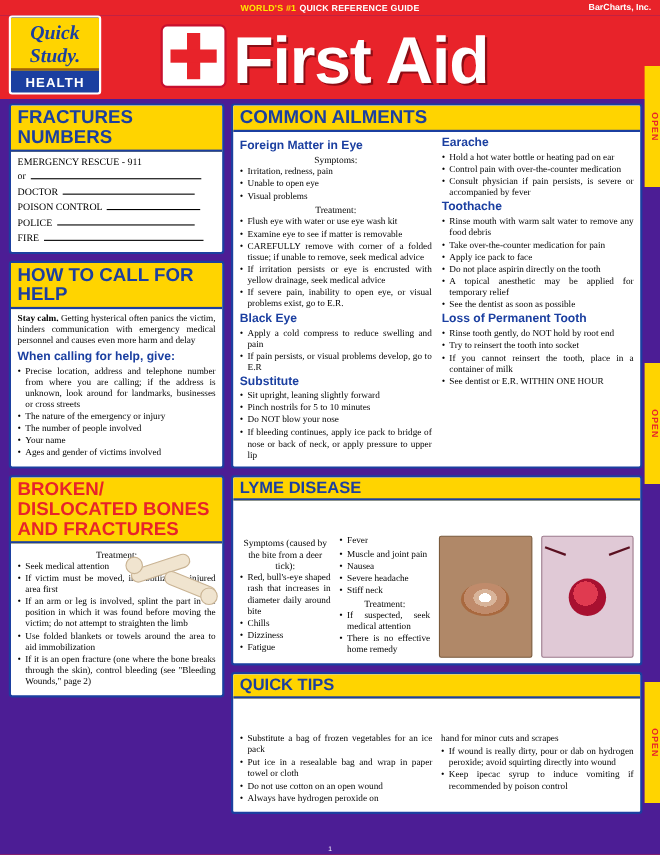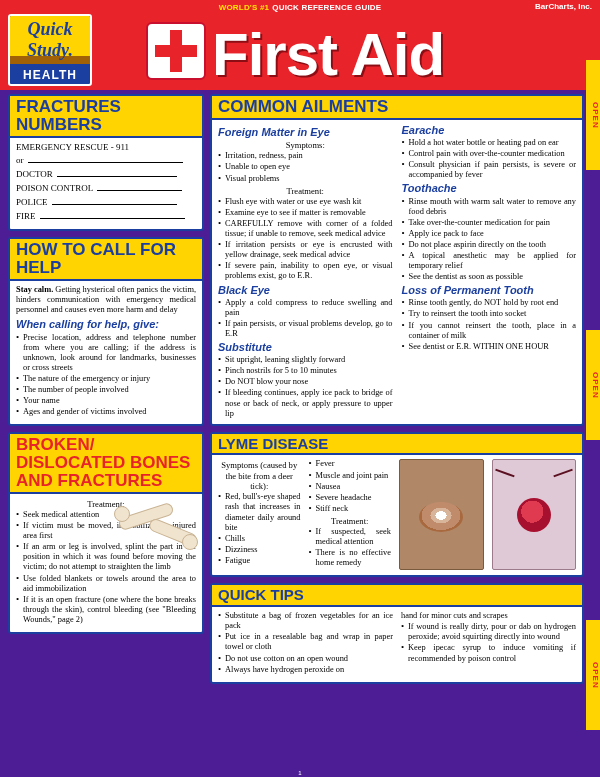--- a/index.html
+++ b/index.html
@@ -62,21 +62,21 @@
     height: 48px;
     background: #ffd400;
     color: #1b3fa0;
     font-family: "Liberation Serif", serif;
     font-style: italic;
     font-weight: bold;
     font-size: 18px;
     line-height: 21px;
     text-align: center;
     padding-top: 3px;
-    border-bottom: 8px solid #a16207;
+    border-bottom: 2px solid #a16207;
   }
   .logo .hl {
     height: 22px;
     color: #fff;
     font-family: "Liberation Sans", sans-serif;
     font-weight: bold;
     font-size: 12px;
     letter-spacing: 1px;
     text-align: center;
     line-height: 22px;
@@ -155,21 +155,20 @@
     font-size: 8.4px;
     line-height: 1.2;
     color: #000;
   }
   .sub {
     color: #1b3fa0;
     font-family: "Liberation Sans", sans-serif;
     font-weight: bold;
     font-size: 11px;
     margin: 2px 0 1px 0;
-    font-style: italic;
   }
   .lbl { font-size: 8.6px; margin: 1px 0; text-align: center; }
   ul.b {
     list-style: none;
     margin: 0 0 2px 0;
     padding: 0;
   }
   ul.b li {
     position: relative;
     padding-left: 7px;
@@ -196,21 +195,21 @@
     height: 8px;
     margin-left: 2px;
   }
   .two-col {
     column-count: 2;
     column-gap: 9px;
   }
   .two-col > * { break-inside: avoid; }
   
   .flexrow { display: flex; gap: 8px; }
-  .flexrow > div { flex: 1; }
+  .flexrow > div { flex: 1; margin-top: 28px; }
   .lyme-img {
     width: 74px;
     background: #b08868;
     border: 1px solid #7a5a3c;
     border-radius: 2px;
     position: relative;
     overflow: hidden;
   }
   .lyme-img .ring {
     position: absolute;

